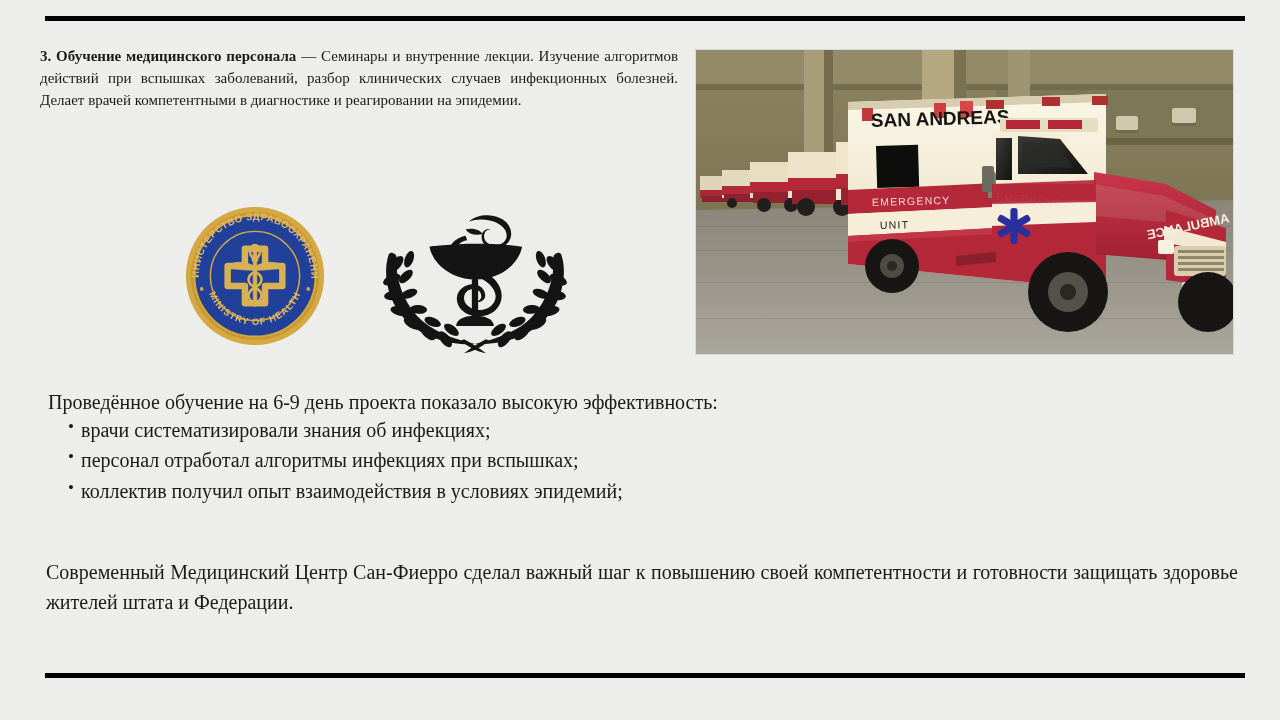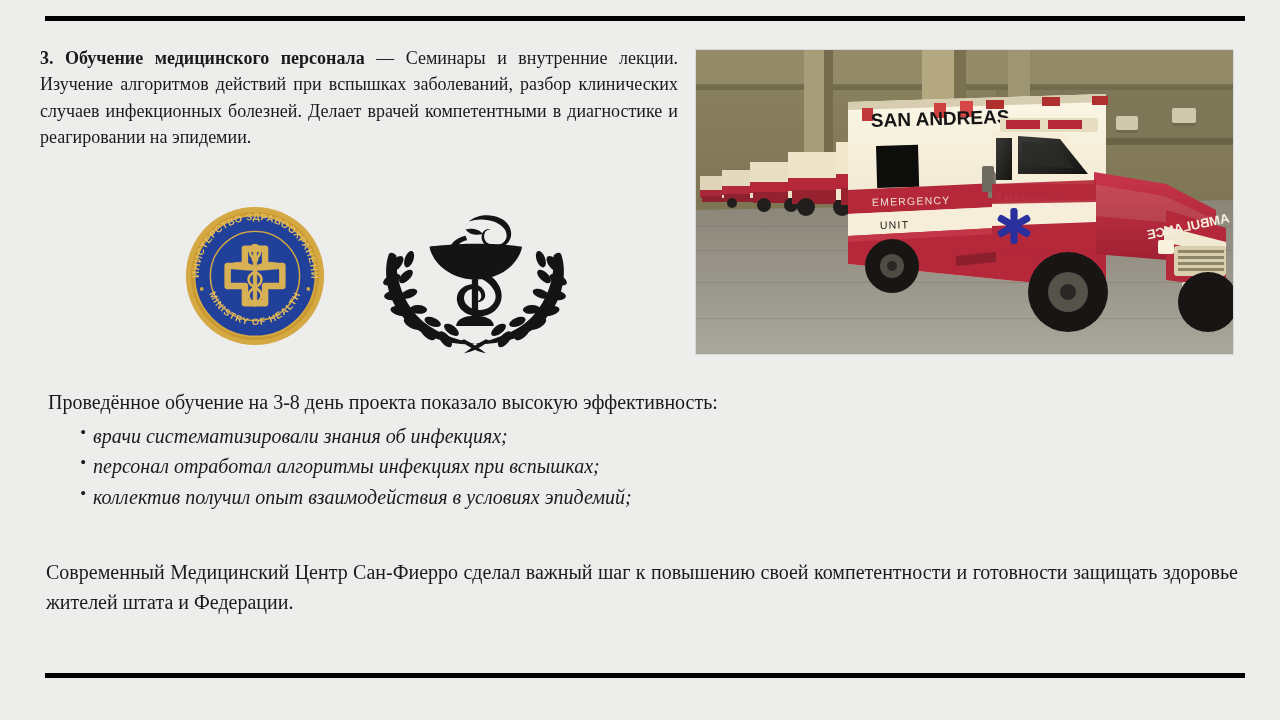--- a/index.html
+++ b/index.html
@@ -15,21 +15,21 @@
   .slide{position:absolute;inset:0;}
 
   
   .rule{position:absolute;left:45px;width:1200px;background:#000;}
   .rule-top{top:16px;height:5px;}
   .rule-bottom{top:673px;height:5px;}
 
   
   .intro{
     position:absolute;left:40px;top:45px;width:638px;
-    font-size:18px;line-height:1.47;
+    font-size:15px;line-height:1.47;
     text-align:justify;text-justify:inter-word;
     hyphens:none;
   }
   .intro b{font-weight:700;}
 
   
   .emblems{position:absolute;left:40px;top:196px;width:640px;height:170px;}
   .emblem-moh{position:absolute;left:143px;top:8px;width:144px;height:144px;}
   .emblem-bowl{position:absolute;left:333px;top:2px;width:204px;height:160px;}
 
@@ -40,21 +40,21 @@
     overflow:hidden;background:#6d6a4e;
   }
   .photo svg{display:block;width:100%;height:100%;}
 
   
   .results{
     position:absolute;left:48px;top:392px;width:1030px;
     font-size:20px;line-height:1.0;
   }
   .results-lead{margin:0 0 6px 0;}
-  .results ul{list-style:none;margin:12px;padding:0 0 0 20px;font-style:italic;}
+  .results ul{list-style:none;margin:0;padding:0 0 0 20px;}
   .results li{
     position:relative;padding-left:13px;margin-bottom:6px;
     font-size:20px;line-height:1.22;
   }
   .results li::before{
     content:"\2022";position:absolute;left:0;top:-1px;font-size:17px;
   }
 
   
   .closing{
@@ -383,21 +383,21 @@
         <path d="M334,216 a40,40 0 0 1 78,2 l0,10 l-78,0 z" fill="#9c2230" opacity=".0"></path>
 
         <path d="M260,206 L300,202 L300,212 L260,216 z" fill="#8c1f2c"></path>
       </g>
 
       <rect width="537" height="304" fill="none"></rect>
     </svg>
   </div>
 
   <div class="results">
-    <p class="results-lead">Проведённое обучение на 3-8 день проекта показало высокую эффективность:</p>
+    <p class="results-lead">Проведённое обучение на 6-9 день проекта показало высокую эффективность:</p>
     <ul>
       <li>врачи систематизировали знания об инфекциях;</li>
       <li>персонал отработал алгоритмы инфекциях при вспышках;</li>
       <li>коллектив получил опыт взаимодействия в условиях эпидемий;</li>
     </ul>
   </div>
 
   <div class="closing">
     <p>Современный Медицинский Центр Сан-Фиерро сделал важный шаг к повышению своей компетентности и готовности защищать здоровье жителей штата и Федерации.</p>
   </div>

